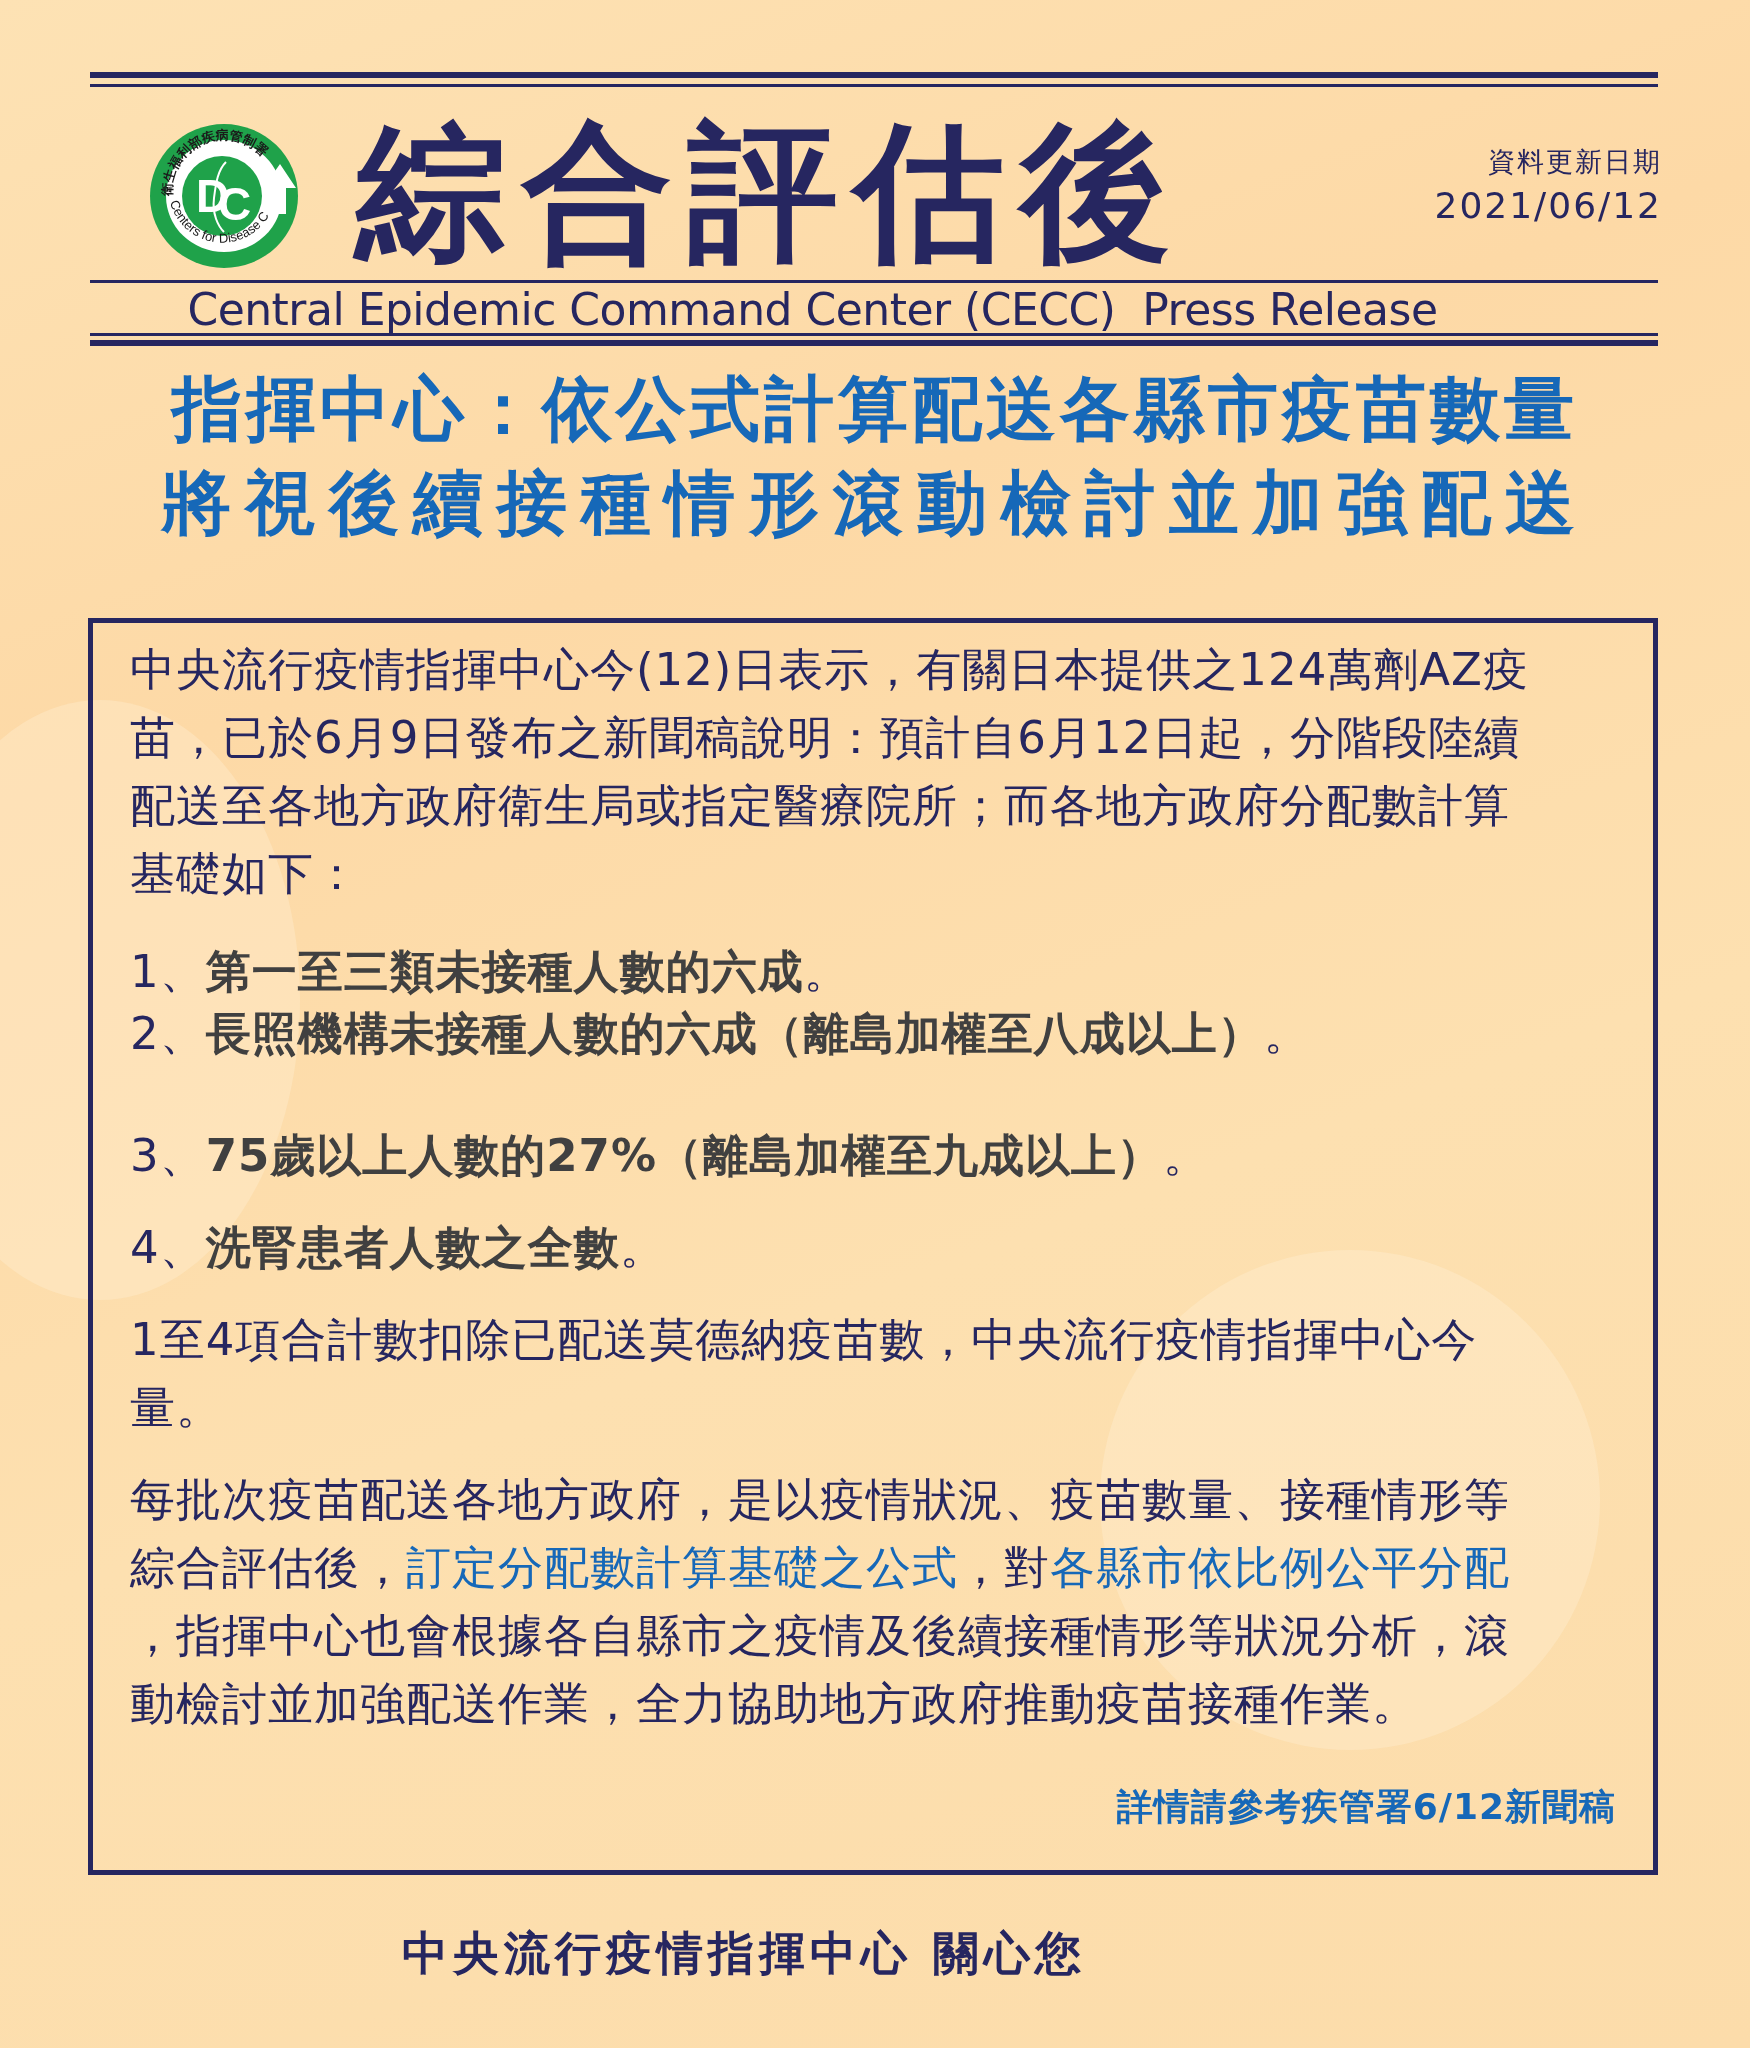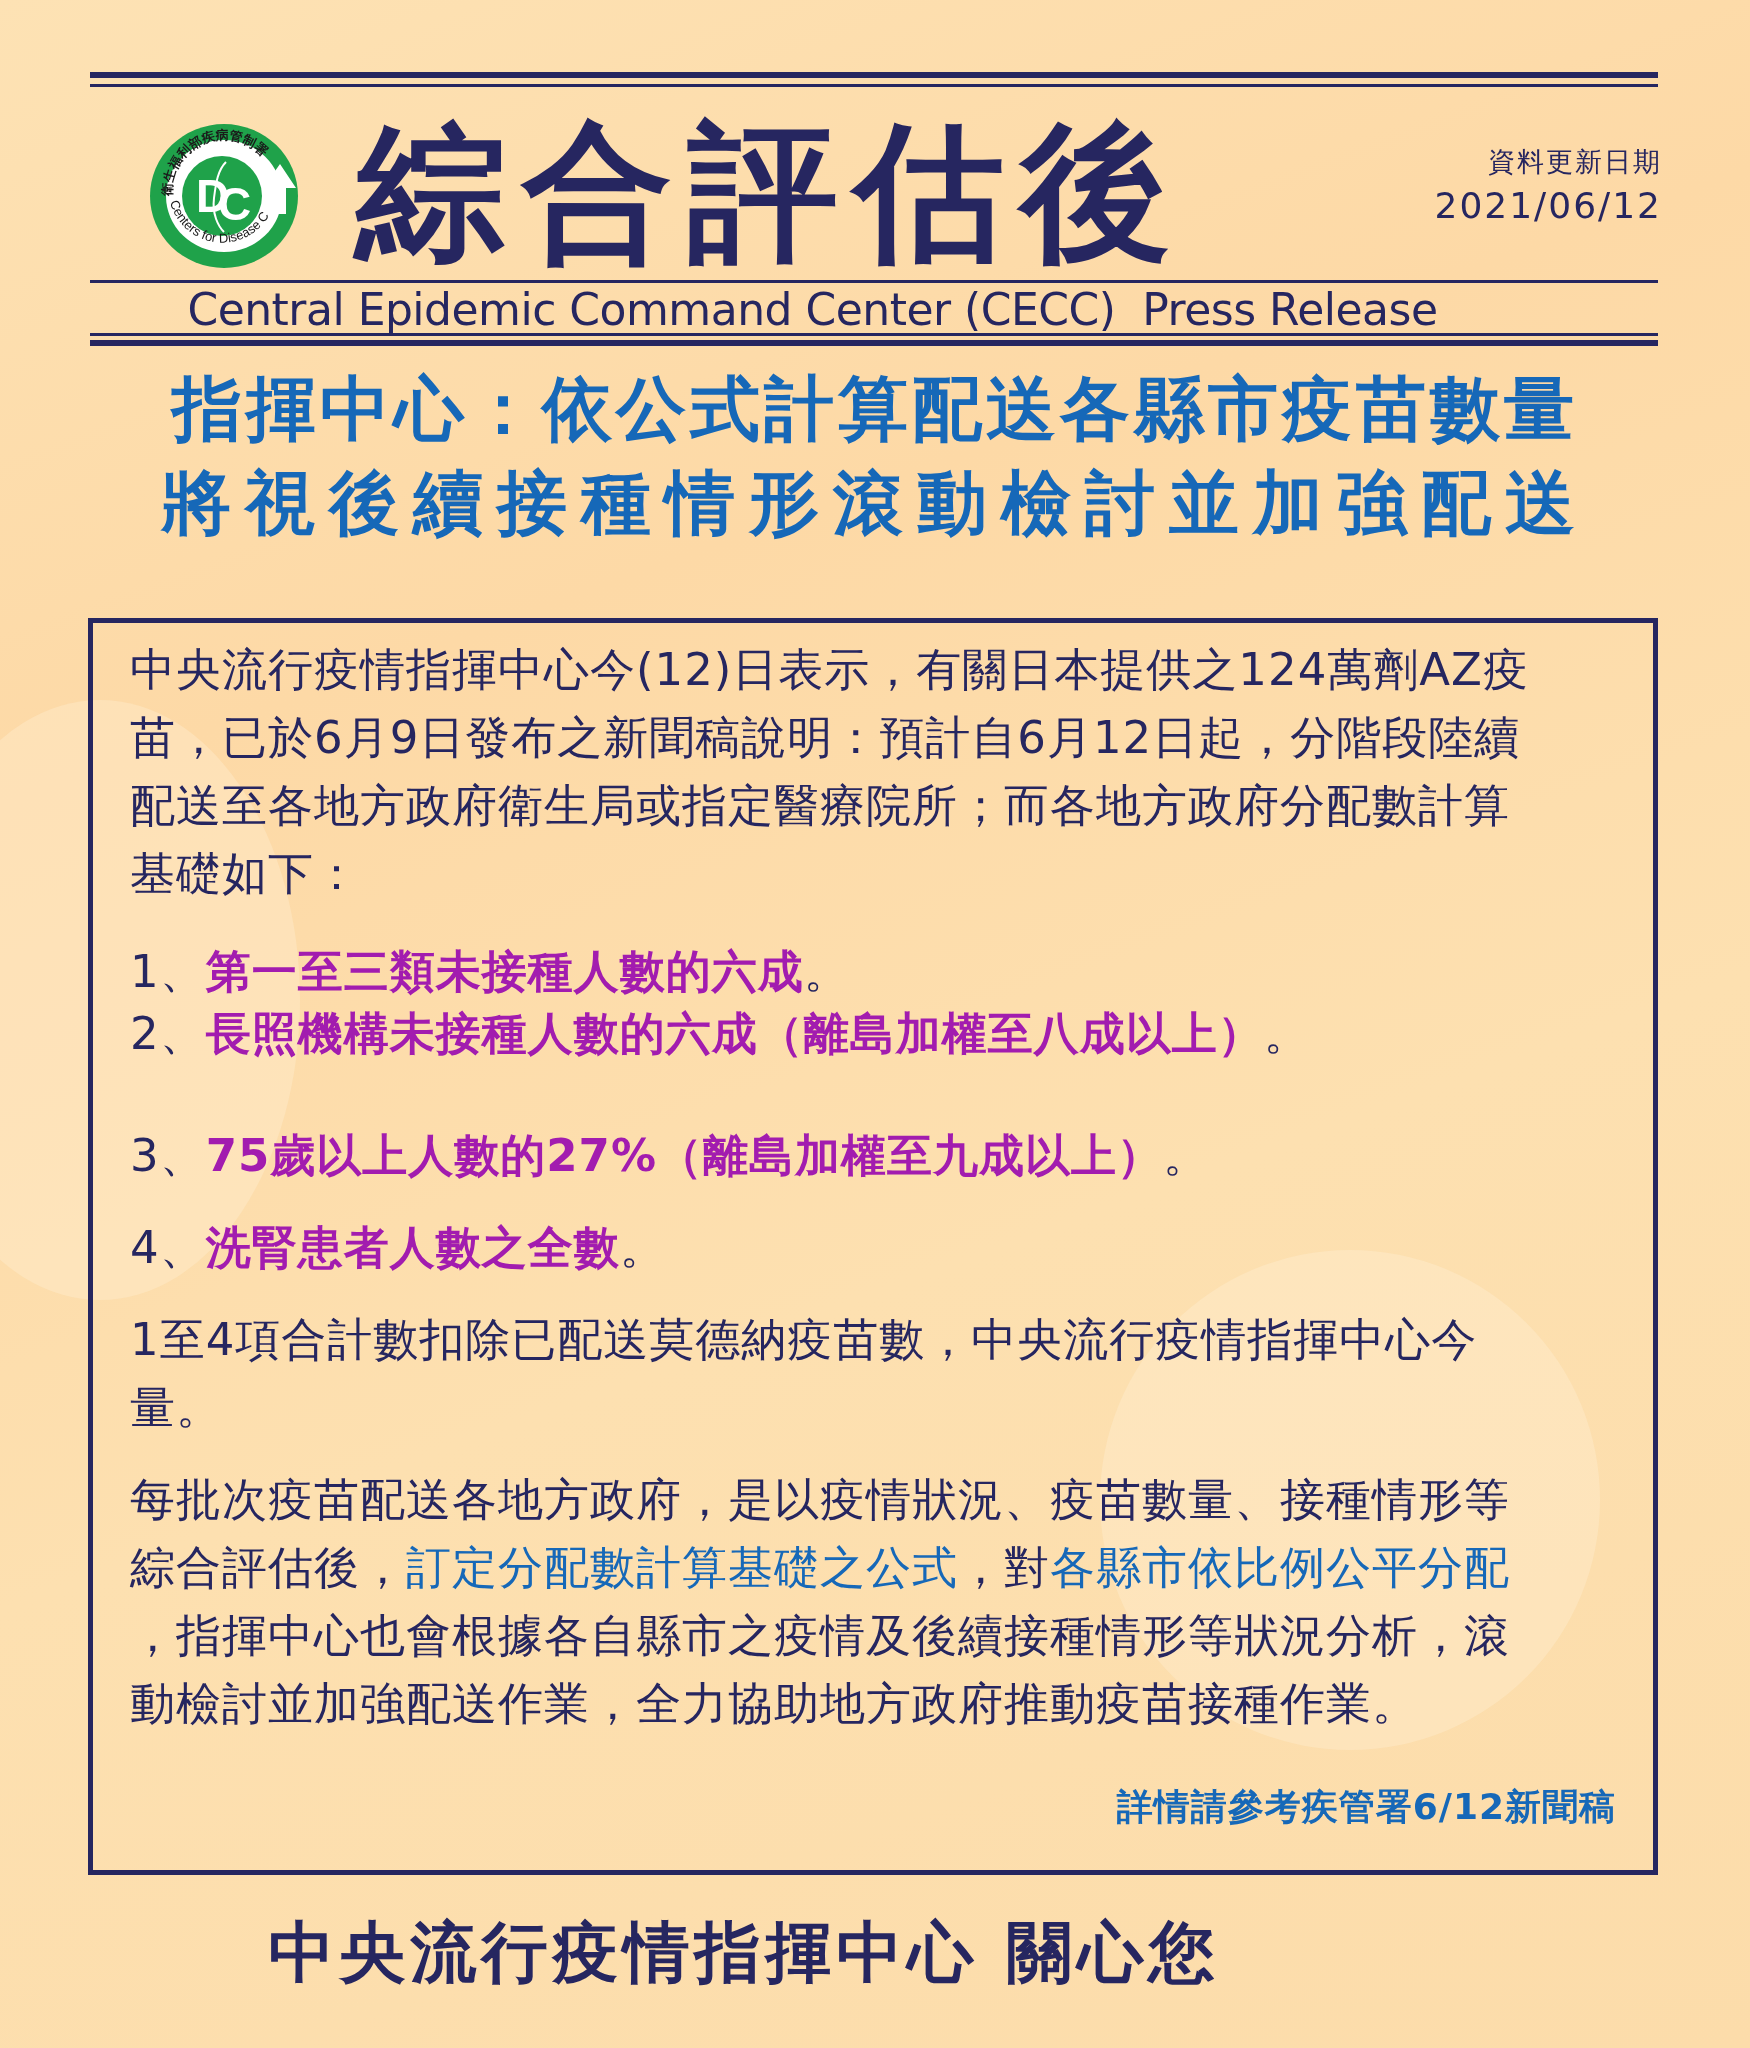--- a/index.html
+++ b/index.html
@@ -57,28 +57,28 @@
   .body-text {
     position: absolute; left: 130px; width: 1490px;
     font-size: 45px; line-height: 68px; color: #262660; letter-spacing: 1px;
   }
   .hl { color: #1668b8; }
   .list-item {
     position: absolute; left: 130px; font-size: 45px; line-height: 68px; color: #262660;
     white-space: nowrap; letter-spacing: 1px;
   }
   .list-item .num { color: #262660; }
-  .list-item .txt { color: #a21caf; font-weight: bold; }
+  .list-item .txt { color: #404040; font-weight: bold; }
   .source-note {
     position: absolute; right: 134px; top: 1782px;
     color: #1668b8; font-weight: bold; font-size: 36px; line-height: 50px; letter-spacing: 1px;
   }
   .footer {
     position: absolute; left: 0; width: 1488px; top: 1908px; text-align: center;
-    font-size: 66px; font-weight: bold; color: #262660; letter-spacing: 5px; line-height: 90px;
+    font-size: 46px; font-weight: bold; color: #262660; letter-spacing: 5px; line-height: 90px;
   }
 </style>
 </head>
 <body>
 
 <div class="bg-shape" style="left:1100px; top:1250px; width:500px; height:500px;"></div>
 <div class="bg-shape" style="left:-100px; top:700px; width:400px; height:600px;"></div>
 
 <div class="rule thick" style="top:72px;"></div>
 <div class="rule thin" style="top:84px;"></div>

